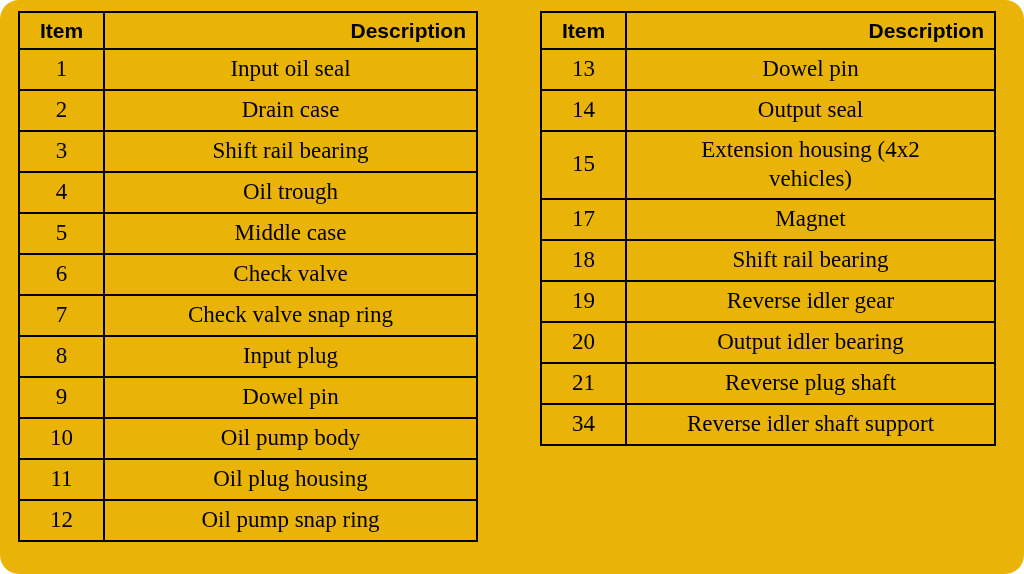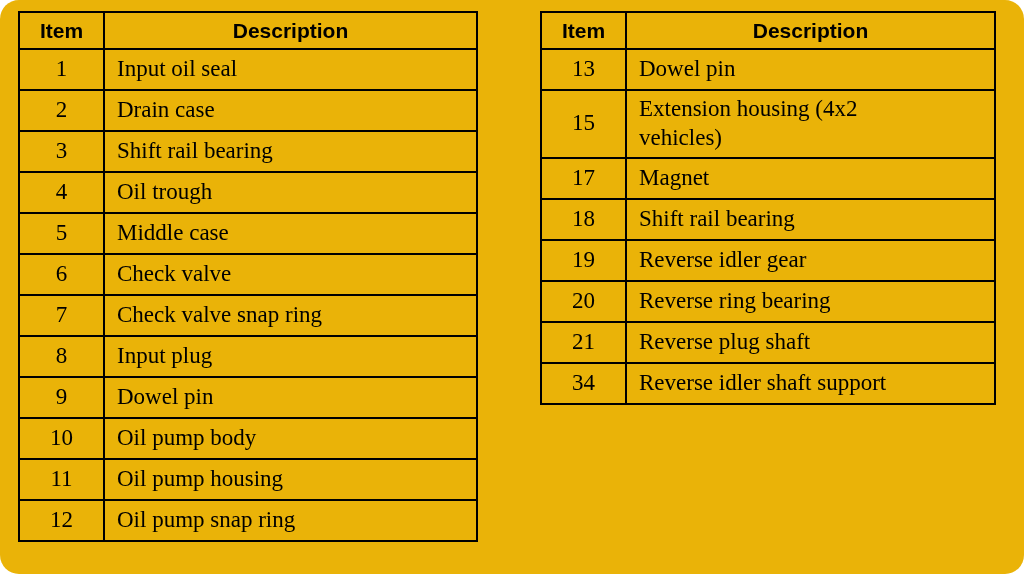--- a/index.html
+++ b/index.html
@@ -36,34 +36,34 @@
     box-sizing: border-box;
   }
   table.parts-table th {
     font-family: "Liberation Sans", sans-serif;
     font-weight: bold;
     font-size: 21px;
     padding: 5px 10px;
     height: 37px;
   }
   th.col-item { width: 85px; text-align: center; padding: 5px 4px; }
-  th.col-desc { text-align: center; padding-left: 12px; margin-top: 15px; }
+  th.col-desc { text-align: right; padding-left: 12px; margin-top: 15px; }
 
   table.parts-table td {
     font-family: "Liberation Serif", "DejaVu Serif", serif;
     font-size: 23px;
     line-height: 1.25;
     height: 41px;
   }
   td.item {
     text-align: center;
     padding: 4px 4px;
   }
   td.desc {
-    text-align: left;
+    text-align: center;
     padding: 4px 12px;
     white-space: pre-line;
   }
 </style>
 </head>
 <body>
 
 <div class="page">
 
   <div class="table-wrap left">
@@ -110,21 +110,21 @@
           <tr>
             <td class="item">9</td>
             <td class="desc">Dowel pin</td>
           </tr>
           <tr>
             <td class="item">10</td>
             <td class="desc">Oil pump body</td>
           </tr>
           <tr>
             <td class="item">11</td>
-            <td class="desc">Oil pump housing</td>
+            <td class="desc">Oil plug housing</td>
           </tr>
           <tr>
             <td class="item">12</td>
             <td class="desc">Oil pump snap ring</td>
           </tr>
         </tbody>
     </table>
   </div>
 
   <div class="table-wrap right">
@@ -134,39 +134,43 @@
           <th class="col-item">Item</th>
           <th class="col-desc">Description</th>
         </tr>
       </thead>
       <tbody>
           <tr>
             <td class="item">13</td>
             <td class="desc">Dowel pin</td>
           </tr>
           <tr>
+            <td class="item">14</td>
+            <td class="desc">Output seal</td>
+          </tr>
+          <tr>
             <td class="item">15</td>
             <td class="desc">Extension housing (4x2
 vehicles)</td>
           </tr>
           <tr>
             <td class="item">17</td>
             <td class="desc">Magnet</td>
           </tr>
           <tr>
             <td class="item">18</td>
             <td class="desc">Shift rail bearing</td>
           </tr>
           <tr>
             <td class="item">19</td>
             <td class="desc">Reverse idler gear</td>
           </tr>
           <tr>
             <td class="item">20</td>
-            <td class="desc">Reverse ring bearing</td>
+            <td class="desc">Output idler bearing</td>
           </tr>
           <tr>
             <td class="item">21</td>
             <td class="desc">Reverse plug shaft</td>
           </tr>
           <tr>
             <td class="item">34</td>
             <td class="desc">Reverse idler shaft support</td>
           </tr>
         </tbody>

